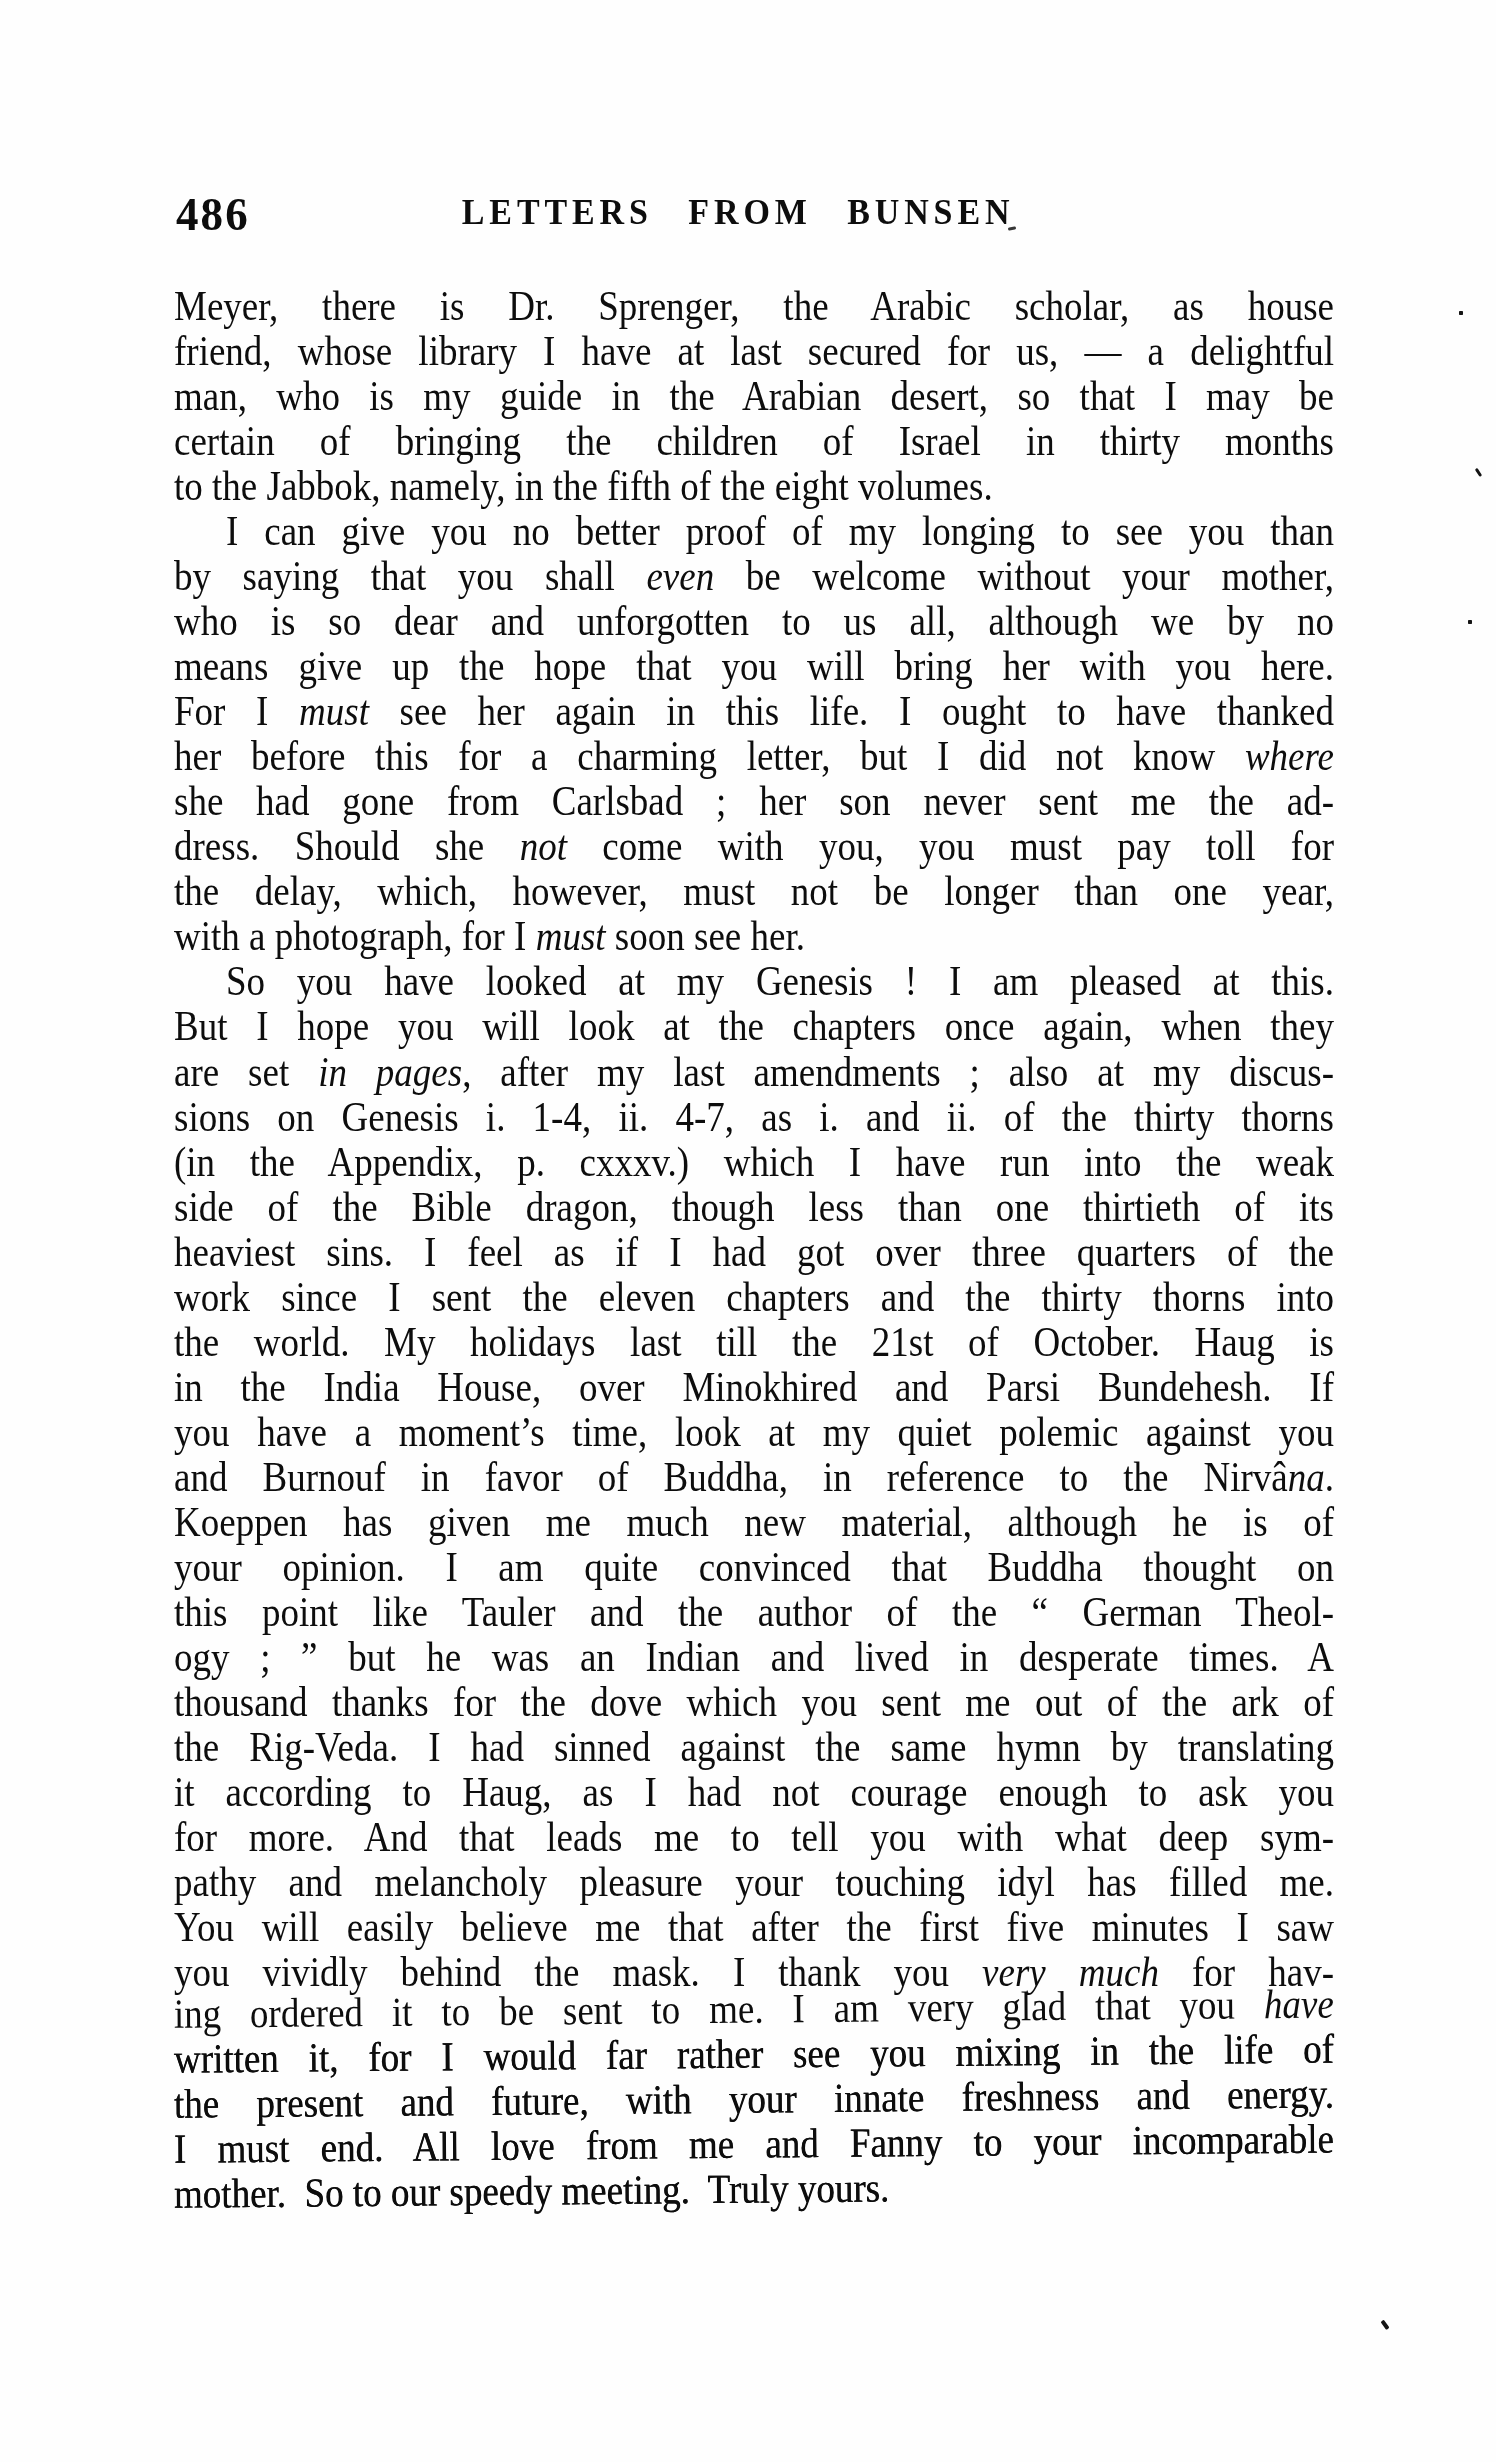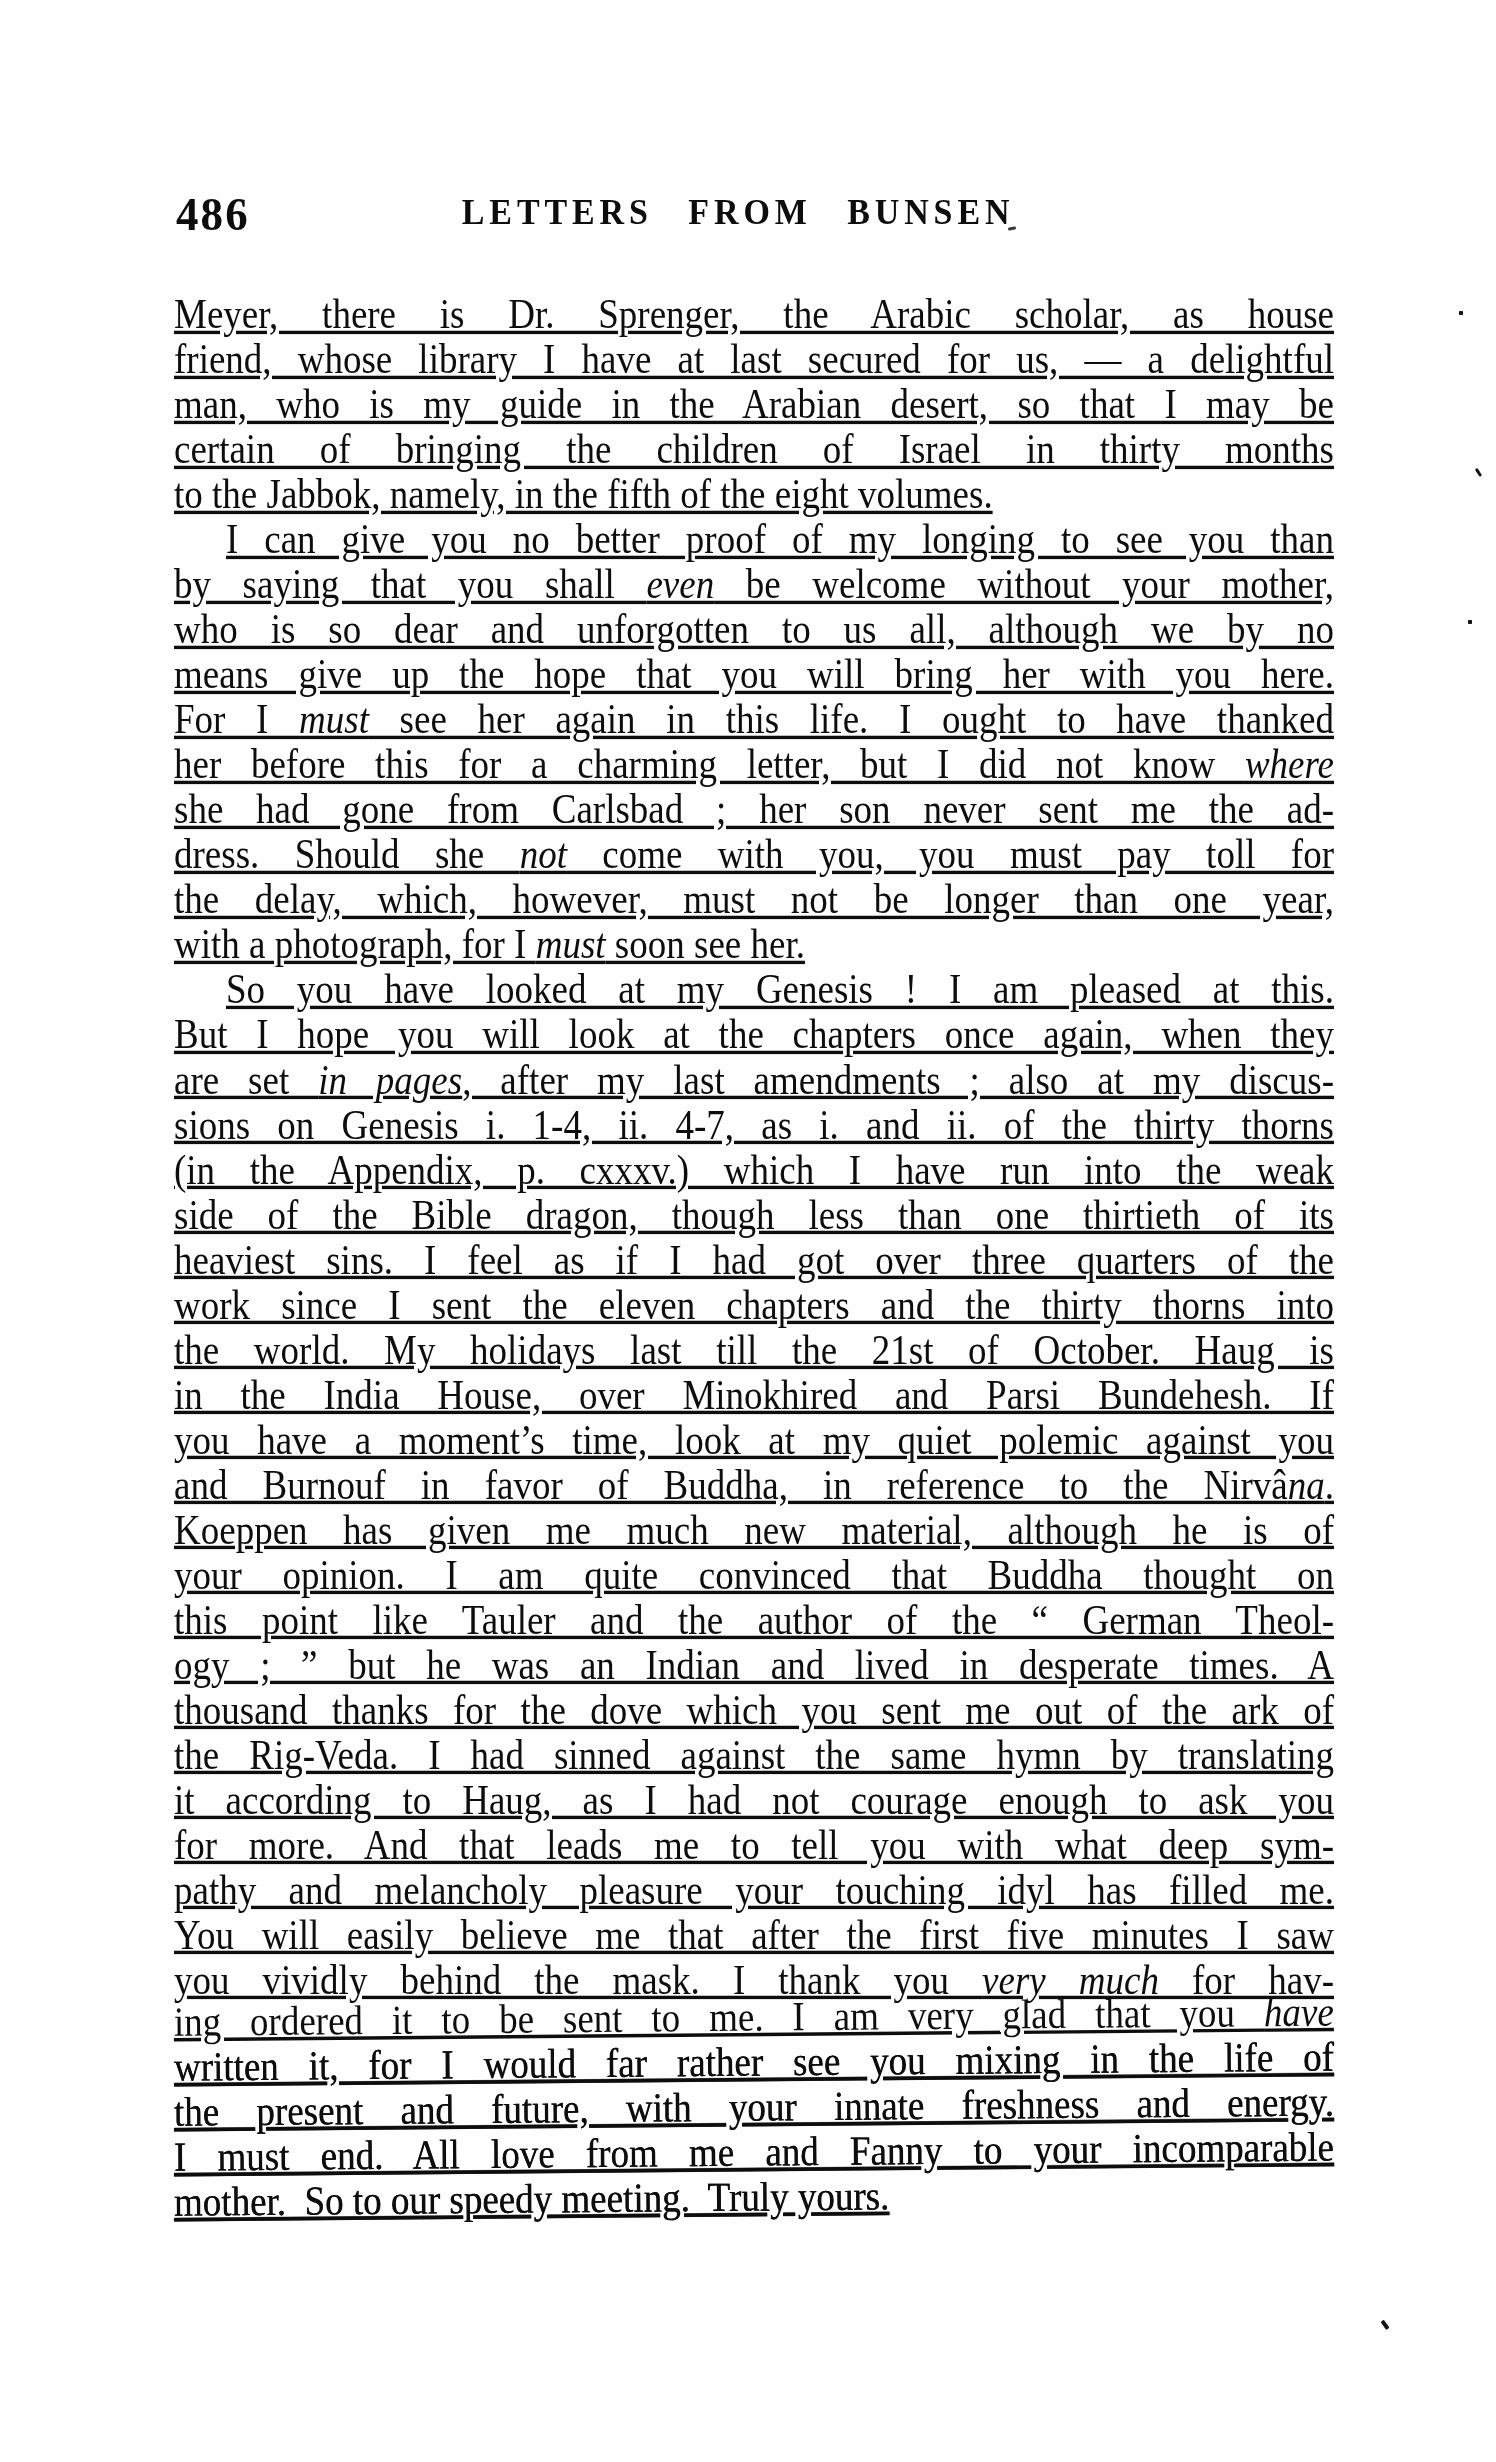--- a/index.html
+++ b/index.html
@@ -32,23 +32,22 @@
     text-align: center;
     font-size: 34px;
     font-weight: bold;
     letter-spacing: 4.9px;
     word-spacing: 22px;
     transform: translateX(-15.4px) scaleY(1.04);
     white-space: nowrap;
   }
   .text-block {
     position: absolute;
-    left: 174px; top: 292px;
+    left: 174px; top: 284px;
     width: 1160px;
-    text-decoration: underline;
   }
   .line {
     font-size: 37px;
     height: 45px;
     line-height: 45px;
     transform: scaleY(1.12);
     transform-origin: 50% 50%;
     white-space: normal;
   }
   .line.just {

